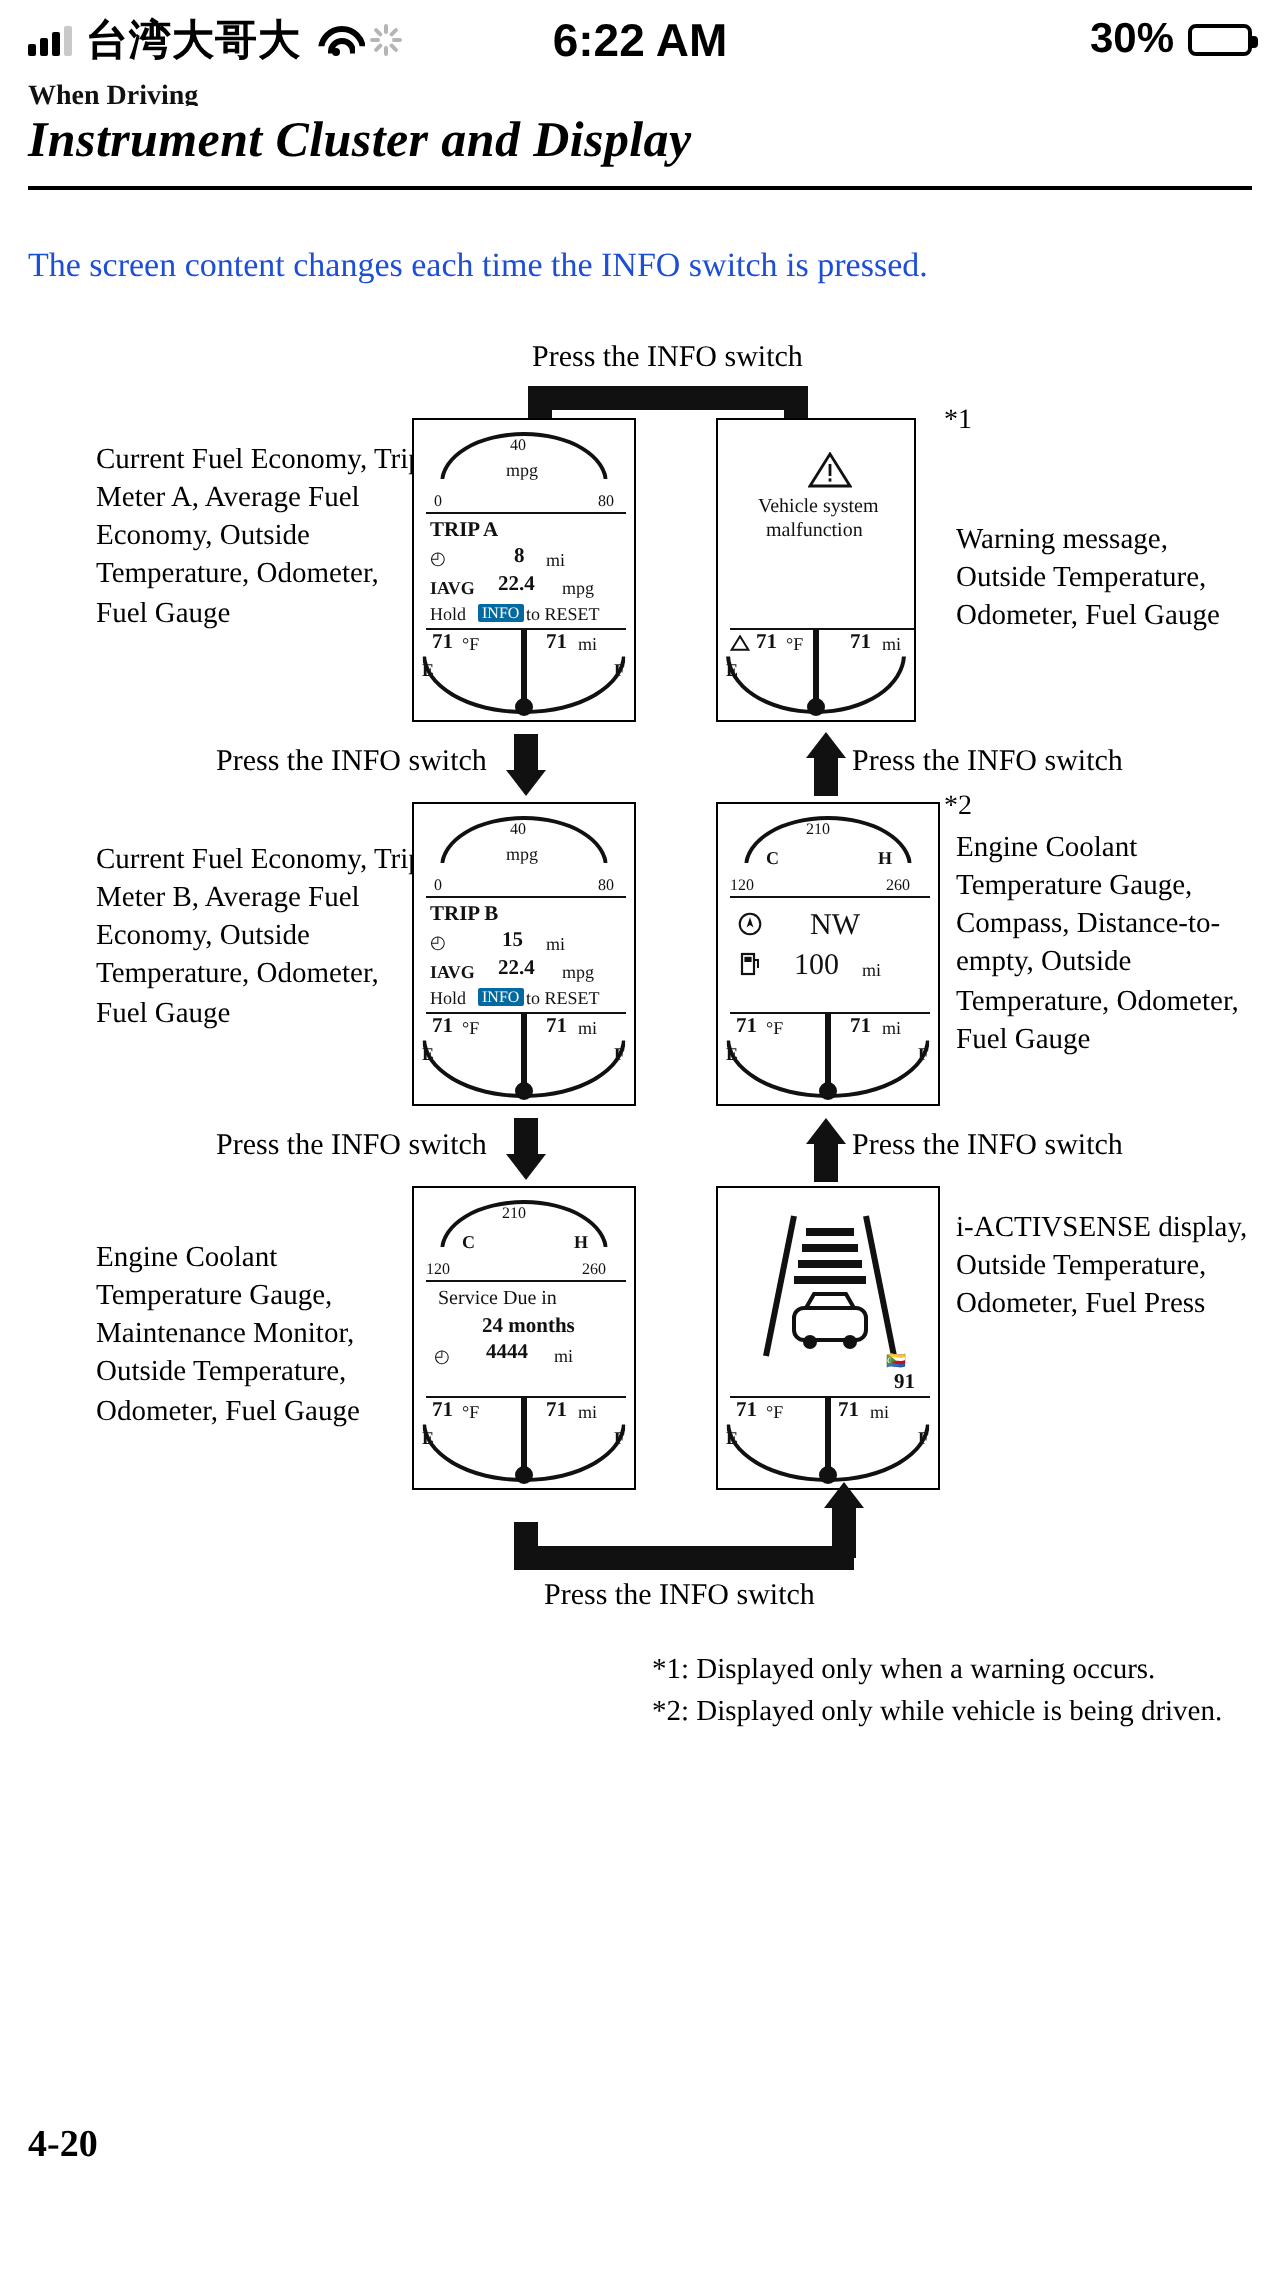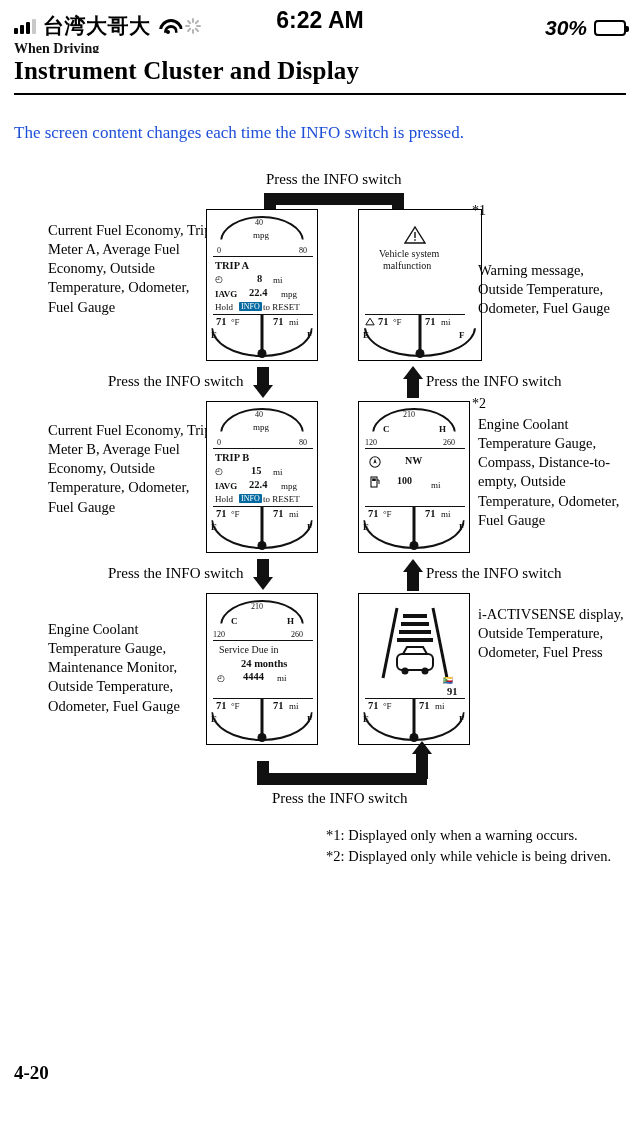--- a/index.html
+++ b/index.html
@@ -15,21 +15,21 @@
     width: 640px; height: 1136px;
     background: #ffffff;
   }
 
   
   .statusbar {
     position: relative;
     height: 40px;
     background: #ffffff;
     display: flex;
-    align-items: flex-end;
+    align-items: center;
     padding: 0 14px;
     font-family: "Liberation Sans", sans-serif;
   }
   .sb-left { display: flex; align-items: center; gap: 7px; }
   .signal-bars { display: flex; align-items: flex-end; gap: 2px; height: 16px; }
   .signal-bars i { display: block; width: 4px; background: #000; border-radius: 1px; }
   .signal-bars i:nth-child(1) { height: 6px; }
   .signal-bars i:nth-child(2) { height: 9px; }
   .signal-bars i:nth-child(3) { height: 12px; }
   .signal-bars i:nth-child(4) { height: 15px; background: #c9c9c9; }
@@ -66,21 +66,21 @@
     position: absolute; left: 7px; top: 0;
     width: 2px; height: 5px; background: #7a7a7a; border-radius: 1px;
     transform-origin: 1px 8px;
   }
   .sb-center {
     position: absolute; left: 0; right: 0; top: 0; bottom: 0;
     display: flex; align-items: center; justify-content: center;
     pointer-events: none;
   }
   .clock { font-size: 23px; font-weight: 700; color: #000; font-family: "Liberation Sans", sans-serif; }
-  .sb-right { margin-left: auto; display: flex; align-items: center; gap: 7px; font-style: italic; }
+  .sb-right { margin-left: auto; display: flex; align-items: center; gap: 7px; }
   .batt-pct { font-size: 21px; font-weight: 600; color: #000; }
   .batt {
     width: 32px; height: 16px; border: 2px solid #000; border-radius: 4px;
     position: relative; padding: 2px;
   }
   .batt::after {
     content: ""; position: absolute; right: -5px; top: 4px;
     width: 3px; height: 6px; background: #000; border-radius: 0 2px 2px 0;
   }
   .batt .fill { height: 100%; background: #000; border-radius: 1px; }
@@ -127,20 +127,21 @@
     margin-top: 2px;
     line-height: 14px;
   }
   h1.title {
     font-family: "Liberation Serif", serif;
     font-size: 25px;
     font-weight: 700;
     margin: 4px 0 8px 0;
     color: #000;
     letter-spacing: .2px;
+    font-style: italic;
   }
   .rule { border: none; border-top: 2px solid #000; margin: 0 0 28px 0; }
   .intro {
     font-size: 17px;
     color: #1d4ed8;
     margin: 0 0 10px 0;
   }
 
   
   .diagram { position: relative; width: 612px; height: 720px; }
@@ -185,21 +186,21 @@
     width: 3px; height: 26%;
     background: #111; transform: translateX(-50%);
   }
   .needle::after {
     content:""; position:absolute; left:-3px; bottom:-4px;
     width: 9px; height: 9px; background:#111; border-radius:50%;
   }
   .tick { position: absolute; font-size: 8px; color: #111; }
   .minitxt { position: absolute; font-size: 9px; color: #111; white-space: nowrap; }
   .midtxt { position: absolute; font-size: 10.5px; color: #111; white-space: nowrap; font-weight: 600;}
-  .bigtxt { position: absolute; font-size: 10px; color: #111; white-space: nowrap; font-weight: 700; }
+  .bigtxt { position: absolute; font-size: 15px; color: #111; white-space: nowrap; font-weight: 400; }
   .inv {
     background: #0369a1; color: #fff; padding: 0 2px; border-radius: 1px;
     font-size: 8px;
   }
   .tempbar {
     position: absolute; height: 0; border-top: 1px solid #111;
   }
 
   
   .arrow-v {
@@ -309,21 +310,21 @@
           <div class="minitxt" style="left:24px; top:107px;">°F</div>
           <div class="midtxt" style="left:66px; top:106px;">71</div>
           <div class="minitxt" style="left:82px; top:107px;">mi</div>
           <div class="arc-bottom"></div>
           <div class="needle"></div>
           <div class="minitxt" style="left:4px; top:120px; font-weight:700;">E</div>
           <div class="minitxt" style="left:100px; top:120px; font-weight:700;">F</div>
         </div>
       </div>
 
-      <div class="box" style="left:344px; top:56px; width:124px; height:152px;">
+      <div class="box" style="left:344px; top:56px; width:100px; height:152px;">
         <div class="cluster">
           <svg width="22" height="18" viewBox="0 0 22 18" style="position:absolute;left:45px;top:16px">
             <polygon points="11,1 21,17 1,17" fill="none" stroke="#111" stroke-width="1.4"></polygon>
             <rect x="10.3" y="6" width="1.4" height="6" fill="#111"></rect>
             <rect x="10.3" y="13.2" width="1.4" height="1.6" fill="#111"></rect>
           </svg>
           <div class="minitxt" style="left:20px; top:38px; font-size:10px;">Vehicle system</div>
           <div class="minitxt" style="left:24px; top:50px; font-size:10px;">malfunction</div>
           <div class="tempbar" style="left:6px; top:104px; width:100px;"></div>
           <svg width="10" height="9" viewBox="0 0 12 10" style="position:absolute;left:6px;top:107px">

